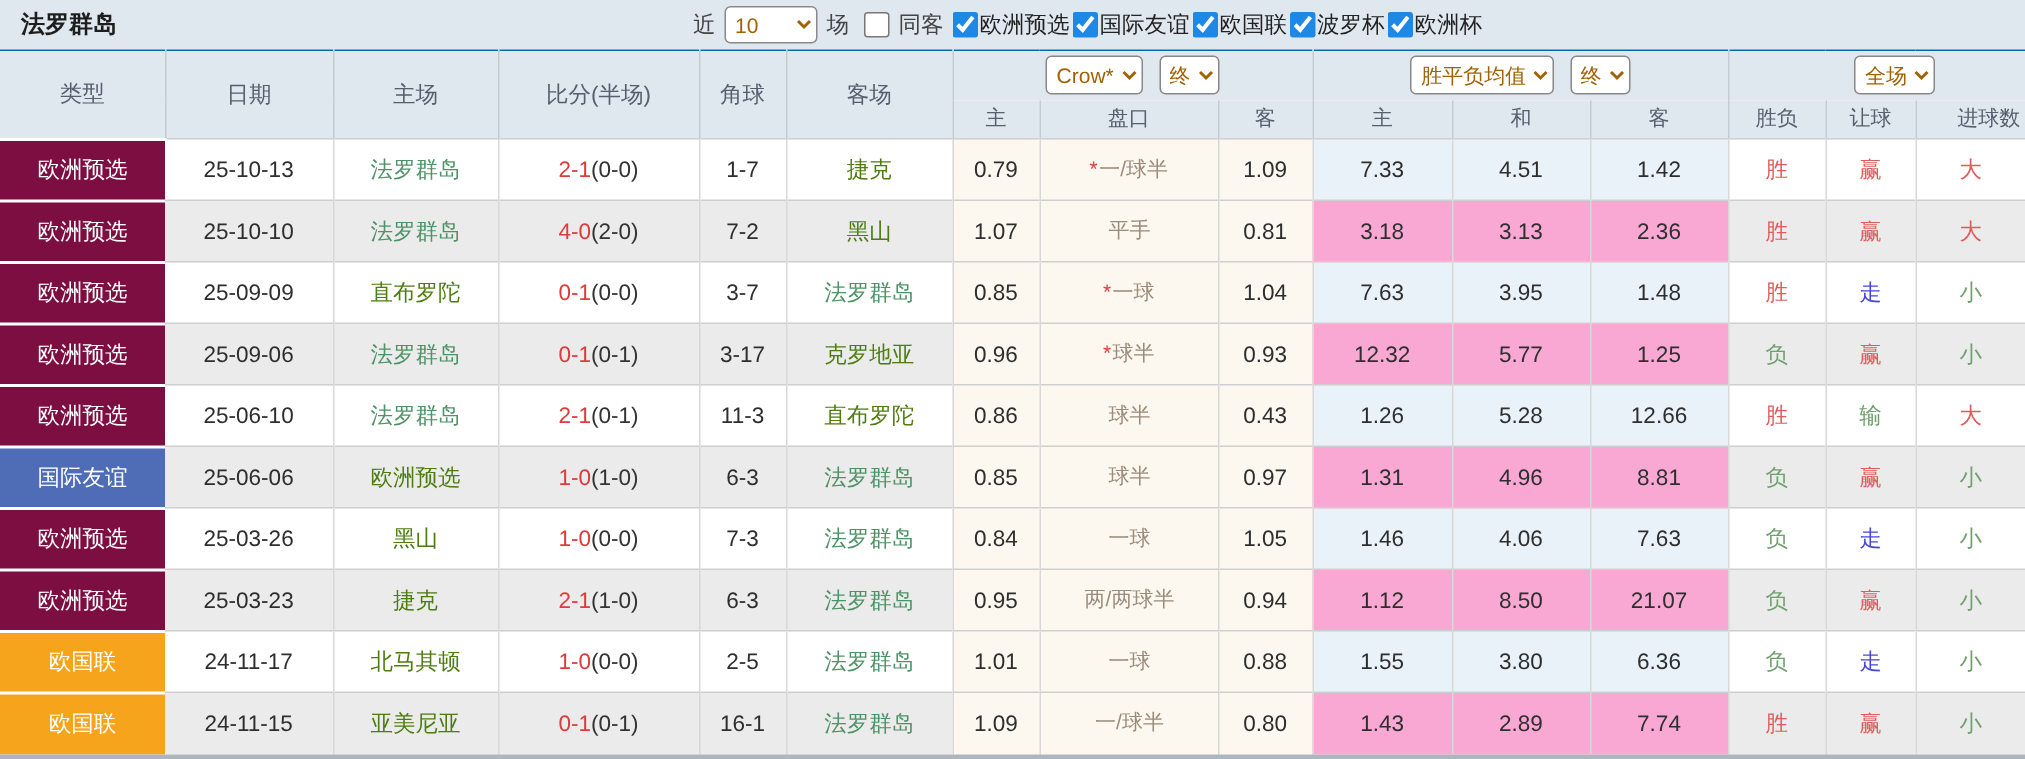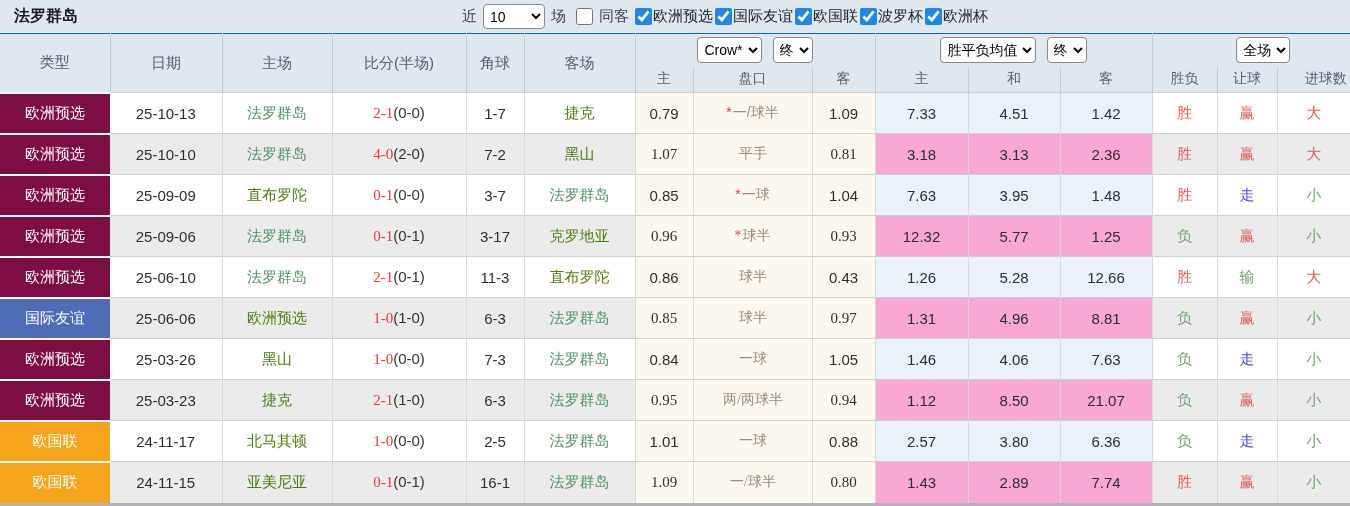--- a/index.html
+++ b/index.html
@@ -3,55 +3,55 @@
 <meta charset="utf-8">
 <style>
   html,body{margin:0;padding:0;background:#fff;}
   body{width:1350px;font-family:"Liberation Sans","DejaVu Sans",sans-serif;-webkit-font-smoothing:antialiased;}
 
   
   .topbar{height:33px;background:#dfe7ef;display:flex;align-items:center;box-sizing:border-box;}
   .title{font-weight:bold;font-size:16px;color:#1d1d1d;padding-left:14px;white-space:nowrap;}
   .controls{margin-left:auto;margin-right:362px;display:flex;align-items:center;font-size:15px;color:#333;white-space:nowrap;}
   .controls .lbl{color:#444;margin:0 4px;}
-  select{font-size:14px;color:#000000;background:#fff;border:1px solid #8a8a8a;border-radius:4px;height:25px;padding:0 2px;}
+  select{font-size:14px;color:#a16207;background:#fff;border:1px solid #8a8a8a;border-radius:4px;height:25px;padding:0 2px;}
   .recent-select{width:62px;margin:0 2px;}
   input[type=checkbox]{width:17px;height:17px;accent-color:#1d88e5;margin:0 2px 0 6px;vertical-align:middle;}
   .filter-item{display:flex;align-items:center;margin-left:2px;}
   .filter-item input{margin:0 1px 0 0;}
   .filter-item .flabel{color:#222;}
 
   
   table{border-collapse:collapse;table-layout:fixed;width:1350px;border-top:1px solid #0369a1;}
   thead th{background:#dfe7ef;color:#575f6e;font-weight:normal;font-size:15px;border-right:1px solid #c3ccd5;box-sizing:border-box;}
   thead th:last-child{border-right:none;padding-left:25px;}
   tr.group-row th{height:33px;}
   tr.sub-row th{height:26px;font-size:14px;}
   .hsel{height:26px;border:1px solid #888;border-radius:4px;background:#fff;font-size:14px;margin:0 3px;}
 
   tbody td{height:41px;text-align:center;vertical-align:middle;font-size:15px;color:#2e2e2e;
            border-right:1px solid #d8d8d8;border-top:1px solid #cfcfcf;box-sizing:border-box;background:#fff;}
   tbody td:last-child{border-right:none;}
   tbody tr.alt td{background:#ebebeb;}
   tbody td.crow-bg{background:#fdf8ef;}
-  tbody tr.alt td.crow-bg{background:#fdf8ef;font-family:Liberation Serif, serif;}
+  tbody tr.alt td.crow-bg{background:#fdf8ef;}
   tbody td.euro-bg{background:#e9f2f9;}
   tbody tr.alt td.euro-bg{background:#f9a8d4;}
 
   td.type-cell{color:#fff;border-top:2px solid #fff;border-right:none;font-size:15px;}
   .type-maroon{background:#7d0e42 !important;}
   .type-blue{background:#4f6db6 !important;}
   .type-orange{background:#f7a41d !important;}
   tbody tr.alt td.type-maroon{background:#7d0e42 !important;}
   tbody tr.alt td.type-blue{background:#4f6db6 !important;}
   tbody tr.alt td.type-orange{background:#f7a41d !important;}
 
   td.team{color:#4d7c0f;cursor:pointer;}
   td.team.subject{color:#4e9267;}
-  .score{color:#e03b3b;font-family:Liberation Serif, serif;}
+  .score{color:#e03b3b;}
   .half{color:#333;}
   td.handicap-cell{font-size:14px;color:#9a8b7b;}
   .star{color:#e03b3b;margin-right:1px;}
   .c-red{color:#e05c5c;}
   .c-green{color:#71a06f;}
   .c-blue{color:#4848d8;}
 
   .bottom-strip{height:4px;background:#adb5bd;}
 </style>
 </head>
@@ -278,21 +278,21 @@
       <tr>
     <td class="type-cell type-orange">欧国联</td>
     <td>24-11-17</td>
     <td class="team">北马其顿</td>
     <td><span class="score">1-0</span><span class="half">(0-0)</span></td>
     <td>2-5</td>
     <td class="team subject">法罗群岛</td>
     <td class="crow-bg">1.01</td>
     <td class="crow-bg handicap-cell"><span class="star"></span><span>一球</span></td>
     <td class="crow-bg">0.88</td>
-    <td class="euro-bg">2.57</td>
+    <td class="euro-bg">1.55</td>
     <td class="euro-bg">3.80</td>
     <td class="euro-bg">6.36</td>
     <td class="c-green">负</td>
     <td class="c-blue">走</td>
     <td class="c-green">小</td>
   </tr>
       <tr class="alt">
     <td class="type-cell type-orange">欧国联</td>
     <td>24-11-15</td>
     <td class="team">亚美尼亚</td>

